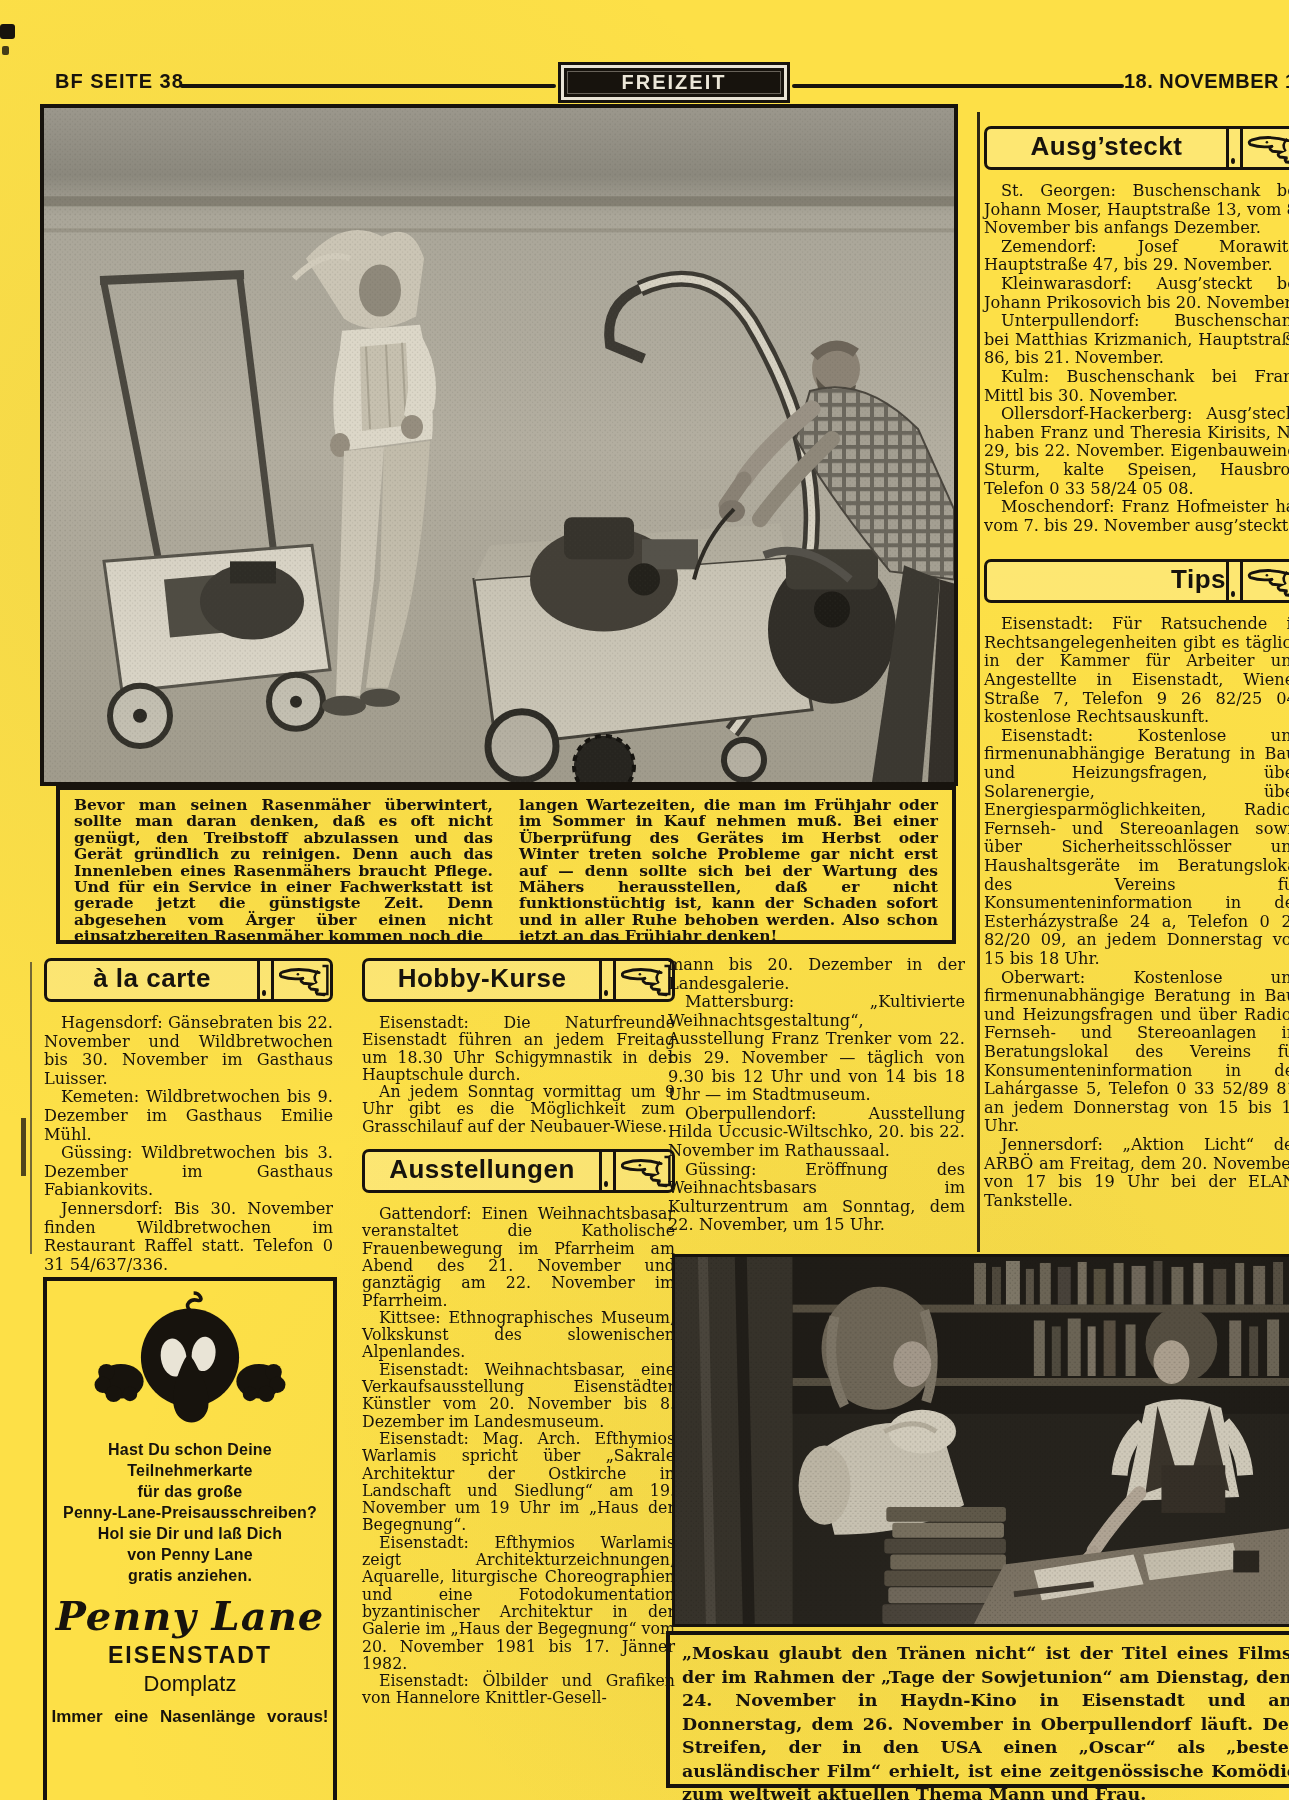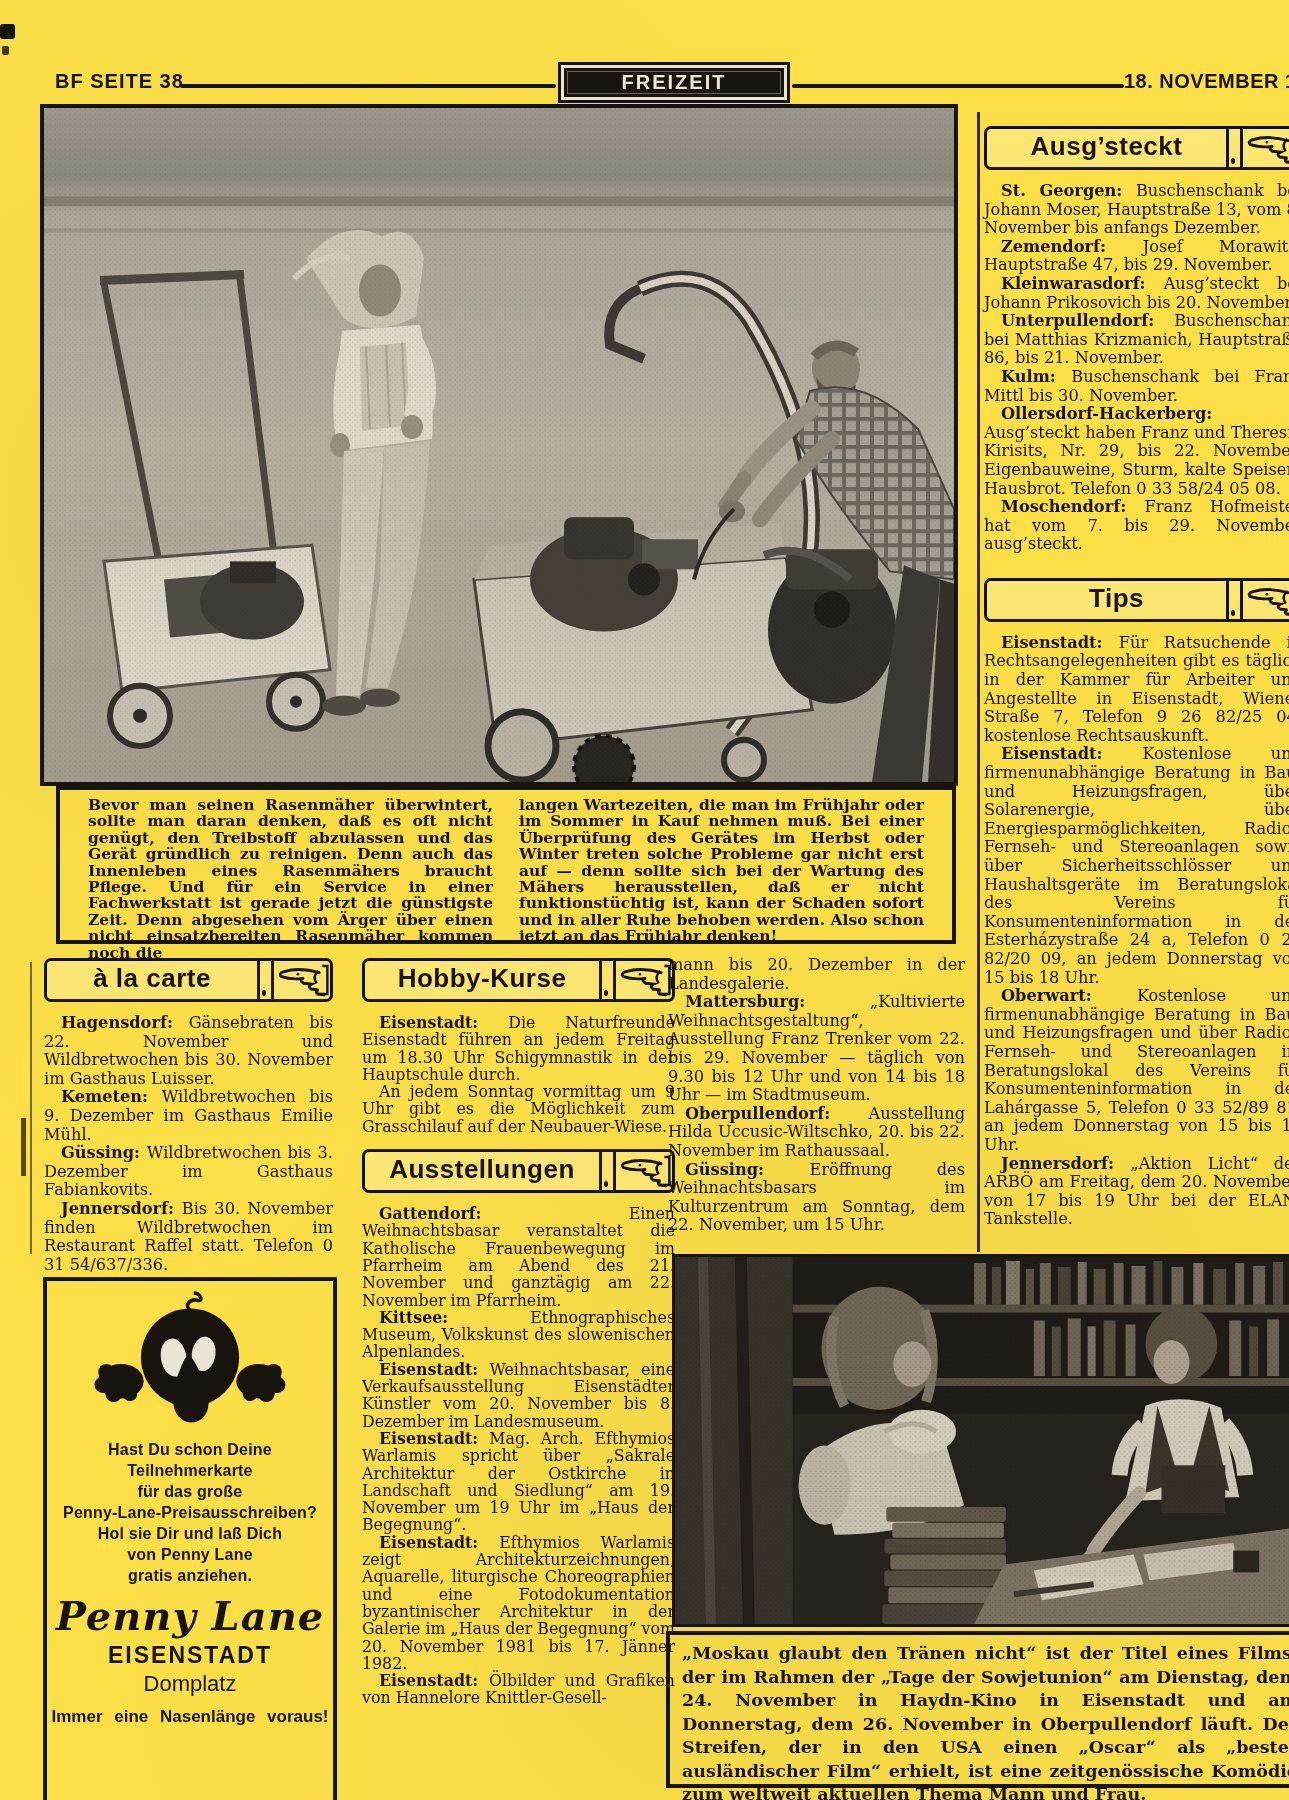--- a/index.html
+++ b/index.html
@@ -18,47 +18,47 @@
          background:#e9e4d6;box-sizing:border-box;padding:3px;}
   .badge-inner{position:relative;width:100%;height:100%;background:#17130d;display:flex;align-items:center;
          justify-content:center;color:#ece7d8;font:700 20px "Liberation Sans",sans-serif;letter-spacing:2px;}
   .badge-inner::after{content:"";position:absolute;inset:3px;border:1.5px solid #c9c4b5;opacity:.45;pointer-events:none;}
   .mh-right{position:absolute;left:1124px;top:70px;font:700 20px "Liberation Sans",sans-serif;white-space:nowrap;letter-spacing:.5px;}
   
   .photo-frame{position:absolute;left:40px;top:104px;width:918px;height:682px;border:4px solid #17130d;
          box-sizing:border-box;background:#b9b4a6;}
   .photo-frame svg,.film-photo svg{display:block;width:100%;height:100%;}
   .caption-box{position:absolute;left:56px;top:786px;width:900px;height:158px;border:4px solid #17130d;
-         box-sizing:border-box;display:flex;gap:26px;padding:7px 28px 4px;}
+         box-sizing:border-box;display:flex;gap:26px;padding:7px 14px 4px;}
   .caption-col{flex:1;font-weight:700;font-size:15.5px;line-height:16.4px;text-align:justify;}
   
   .vrule{position:absolute;left:977px;top:112px;width:3px;height:1140px;background:#17130d;opacity:.9;}
   .lrule{position:absolute;left:30px;top:962px;width:2px;height:292px;background:#3a362c;opacity:.7;}
   .smudge{position:absolute;background:#17130d;}
   #smudge1{left:0;top:24px;width:15px;height:15px;border-radius:3px;}
   #smudge2{left:2px;top:46px;width:7px;height:9px;border-radius:2px;opacity:.8;}
   #smudge3{left:21px;top:1118px;width:5px;height:58px;opacity:.75;}
   
   .col{position:absolute;}
   #col-alacarte{left:44px;top:958px;width:289px;}
   #col-middle{left:362px;top:958px;width:313px;}
   #col-cont{left:668px;top:956px;width:297px;}
   #col-right{left:984px;top:126px;width:318px;}
   
   .secbox{display:flex;align-items:center;height:44px;border:3.5px solid #17130d;border-radius:7px;
           box-sizing:border-box;margin-bottom:12px;background:rgba(255,253,245,.25);}
   .sec-title{flex:1;text-align:center;font:700 26px "Liberation Sans",sans-serif;letter-spacing:.5px;padding-bottom:3px;}
-  .secbox.left .sec-title{text-align:center;padding-left:20px;}
+  .secbox.left .sec-title{text-align:right;padding-left:20px;}
   .sec-sep{width:11px;align-self:stretch;border-left:3px solid #17130d;border-right:3px solid #17130d;position:relative;}
   .sec-sep::after{content:"";position:absolute;left:2px;bottom:3px;width:4px;height:6px;background:#17130d;border-radius:50%;}
   .sec-hand{width:56px;align-self:stretch;display:flex;align-items:center;justify-content:center;}
   .sec-hand svg{width:54px;height:36px;}
   
   .entries .entry{margin:0;font-size:16.2px;line-height:18.6px;text-align:justify;text-indent:17px;}
-  .entry .lead{font-weight:700;}
+  .entry .lead{font-weight:400;}
   .entry .lead:not(:empty)::after{content:" ";}
   .entry.cont{text-indent:0;}
   #col-middle .entry{font-size:15.8px;line-height:17.3px;}
   #box-ausstellungen{margin-top:14px;}
   #ausg-entries{margin-bottom:24px;}
   
   .penny{position:absolute;left:43px;top:1277px;width:294px;height:600px;border:4px solid #17130d;
          box-sizing:border-box;text-align:center;font-family:"Liberation Sans",sans-serif;overflow:hidden;}
   .mascot{display:block;margin:6px auto 0;width:200px;height:152px;}
   .ad-line{margin:0;font-weight:700;font-size:16px;line-height:21px;letter-spacing:.2px;}

